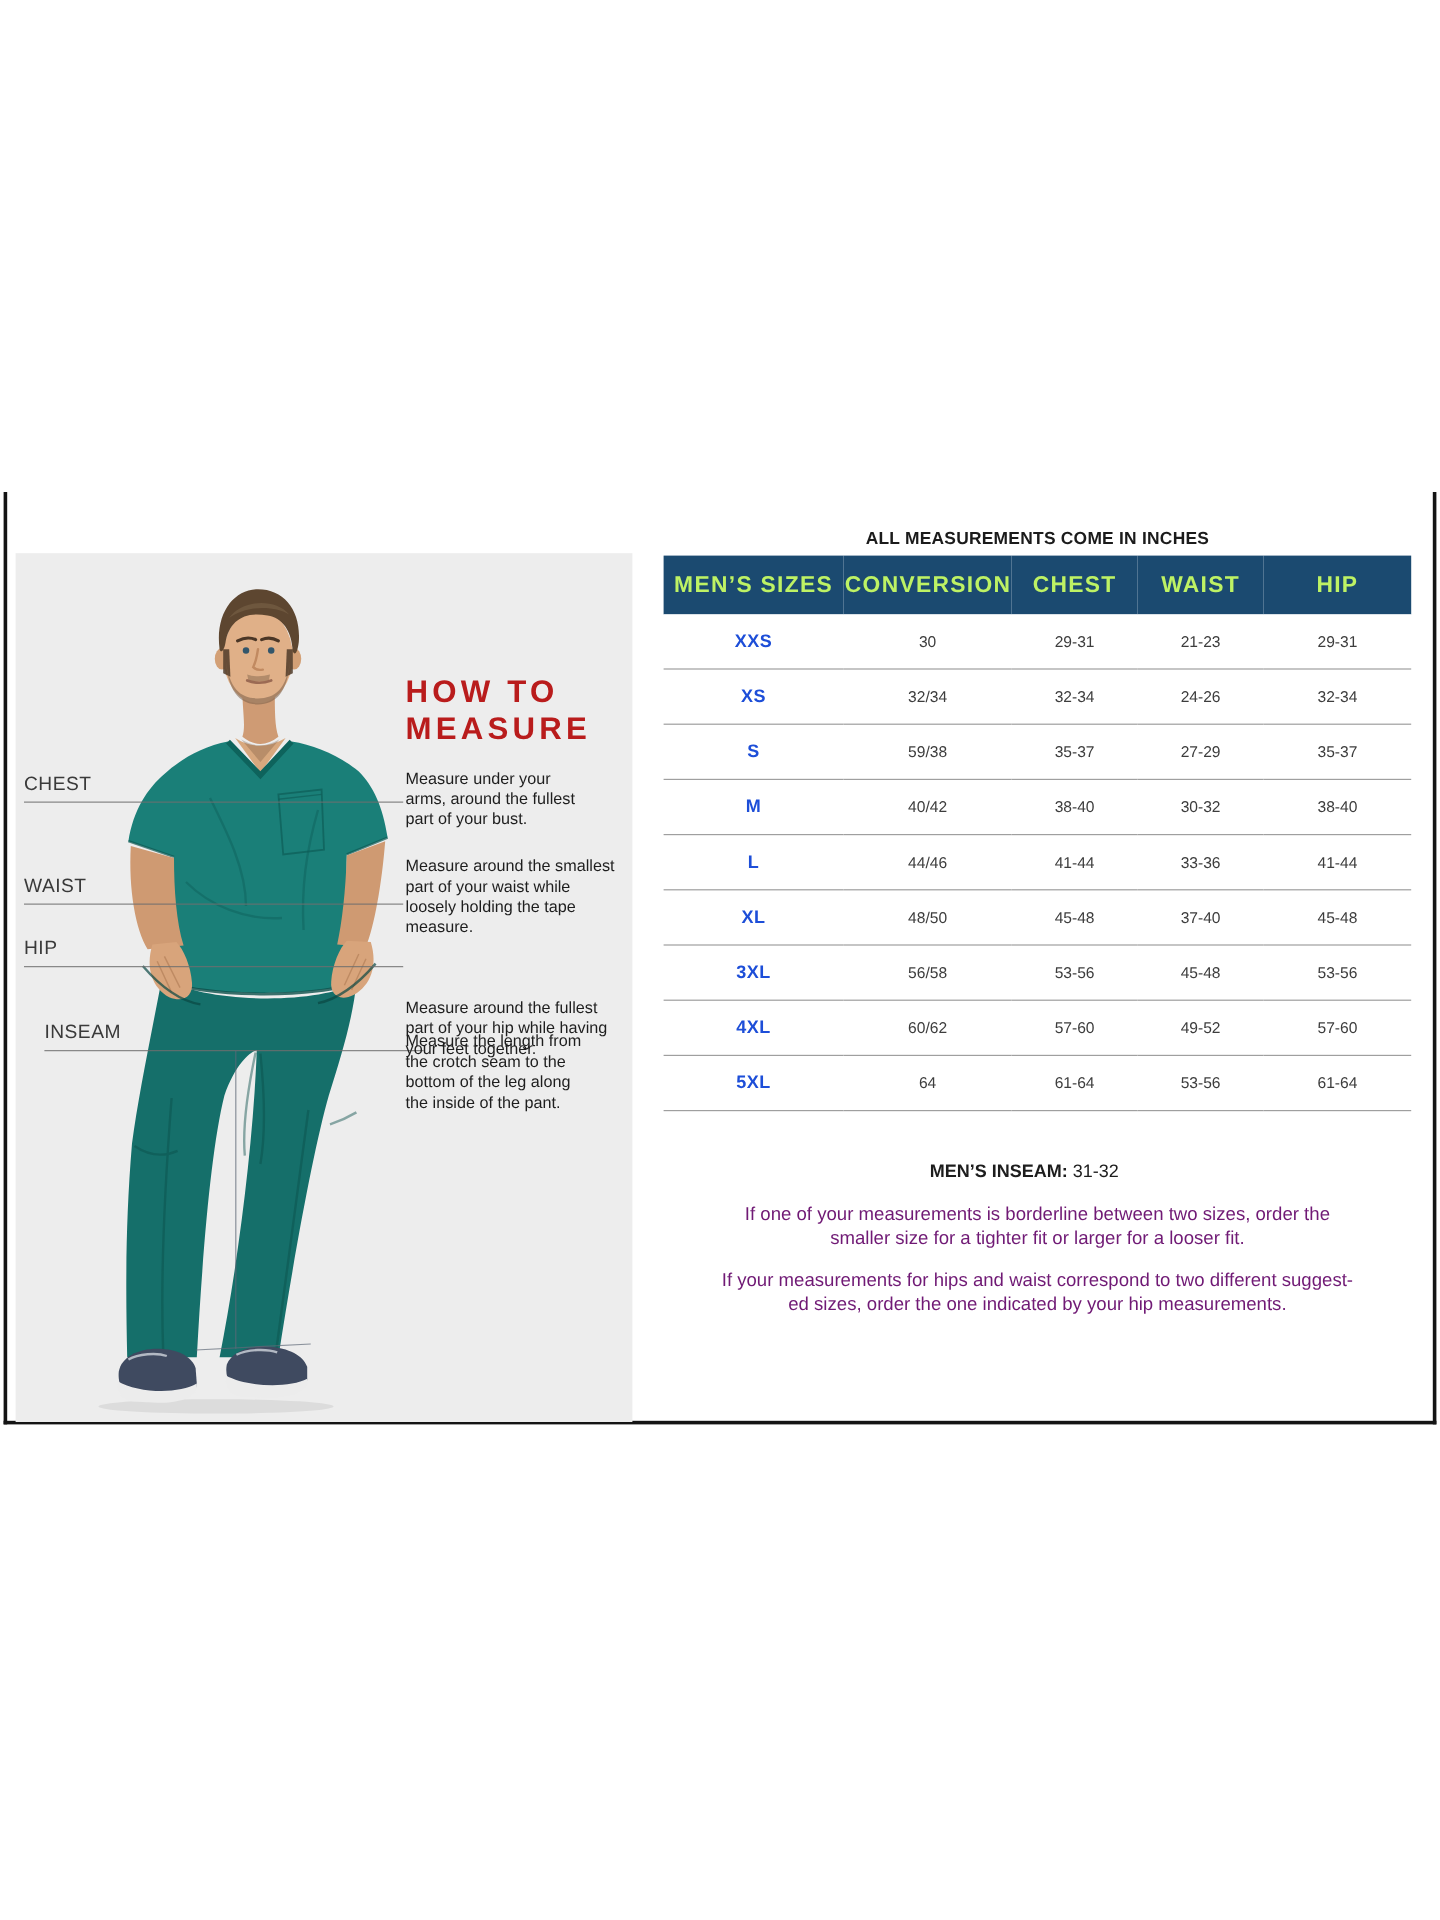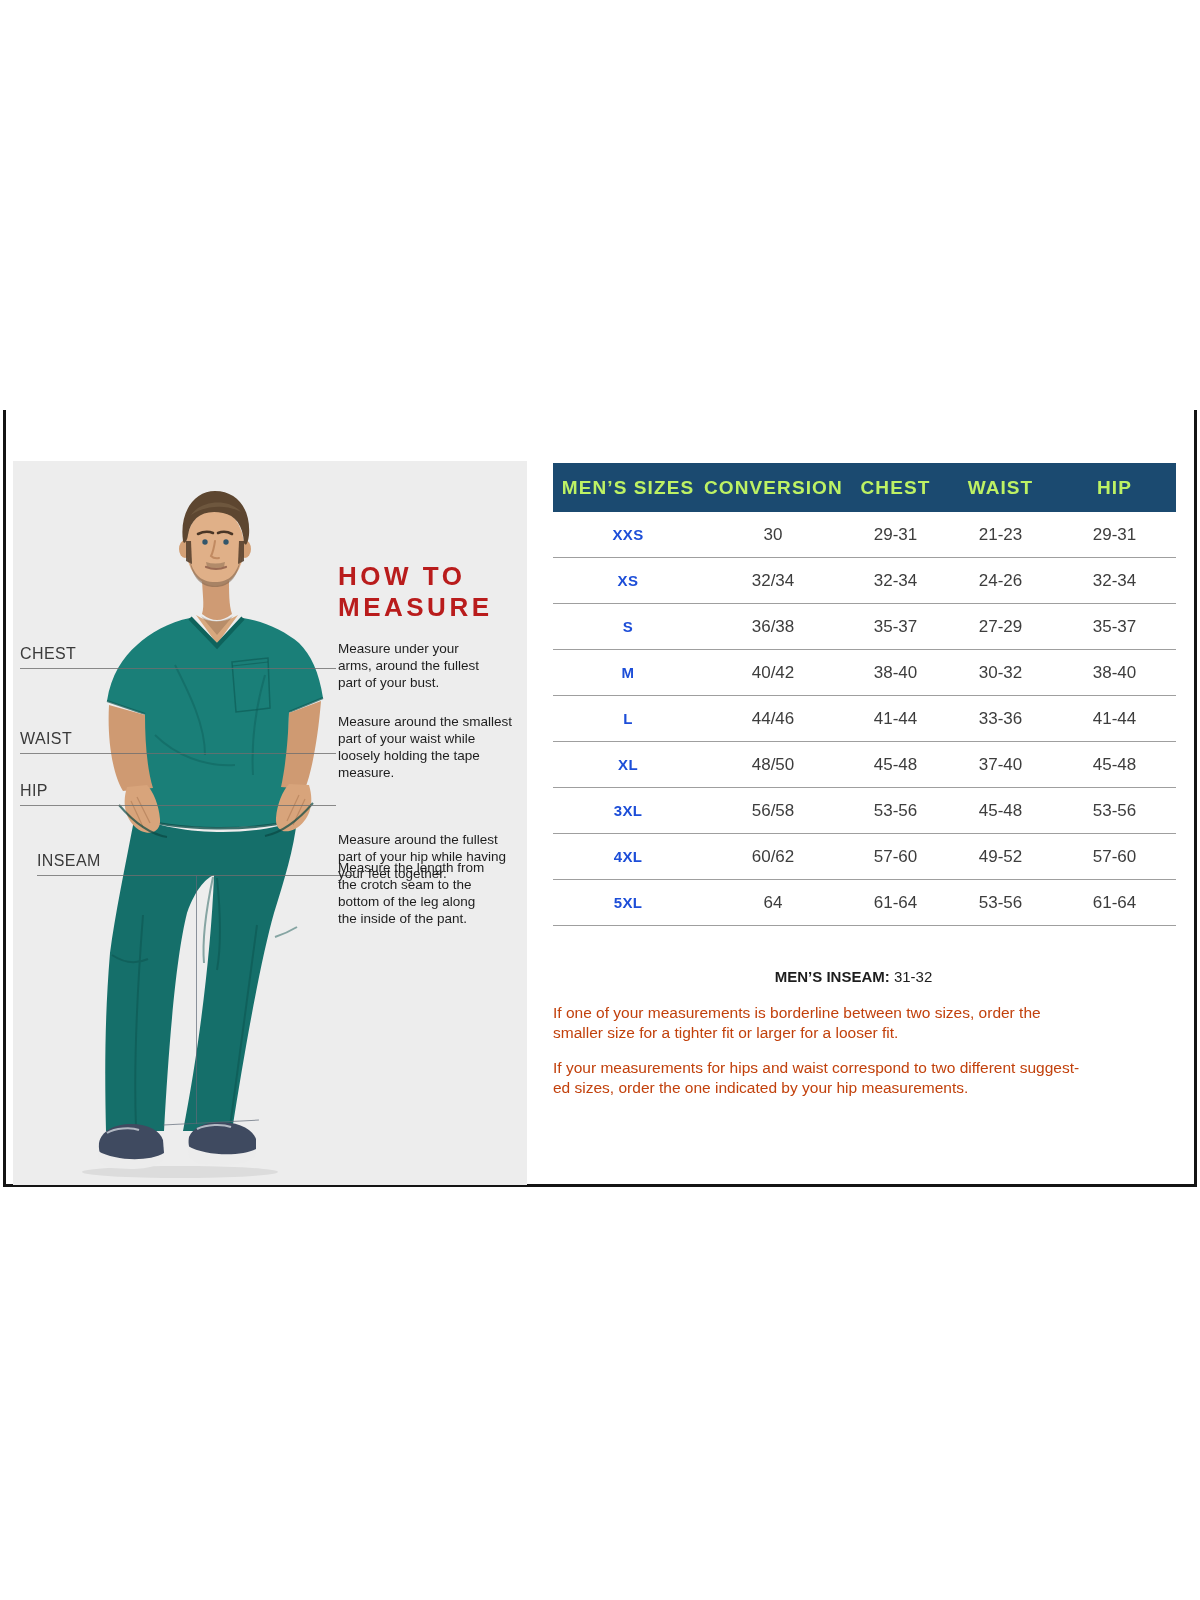--- a/index.html
+++ b/index.html
@@ -25,27 +25,27 @@
   .inseam-vline{position:absolute;left:196px;top:875px;width:1px;height:249px;background:rgba(95,105,120,0.7);}
   .inseam-tick{position:absolute;left:163px;top:1122px;width:96px;height:1px;background:rgba(95,105,120,0.7);
                transform:rotate(-3deg);}
 
   
   .chart-title{position:absolute;left:553px;top:441px;width:623px;text-align:center;
                font-size:14.5px;font-weight:bold;letter-spacing:0.2px;color:#1b1b1b;}
   table.size-table{position:absolute;left:553px;top:463px;width:623px;border-collapse:collapse;table-layout:fixed;}
   table.size-table th{height:47px;background:#1b4a70;color:#bef264;font-size:19px;font-weight:bold;
                       letter-spacing:1.1px;text-align:center;}
-  table.size-table td{height:43px;text-align:center;font-size:17px;color:#3d3d3d;
+  table.size-table td{height:43px;text-align:center;font-size:13px;color:#3d3d3d;
                       border-bottom:1px solid #9f9f9f;background:#fff;}
   table.size-table td.size{color:#1d4ed8;font-weight:bold;font-size:15px;letter-spacing:0.4px;}
   .inseam-note{position:absolute;left:542px;top:968px;width:623px;text-align:center;font-size:15px;color:#1d1d1d;}
   .inseam-note b{font-weight:bold;}
-  .note{position:absolute;left:553px;top:1003px;width:623px;font-size:15.5px;
-        line-height:20px;color:#c2410c;white-space:pre-line;}
+  .note{position:absolute;left:553px;top:1003px;width:623px;text-align:center;font-size:15.5px;
+        line-height:20px;color:#701a75;white-space:pre-line;}
   .note.hip-note{top:1058px;}
 </style>
 </head>
 <body>
 
 <div class="page">
 
   <div class="frame-left"></div>
   <div class="frame-right"></div>
   <div class="frame-bottom"></div>
@@ -146,20 +146,21 @@
 part of your hip while having
 your feet together.</div>
   <div class="m-instr inseam">Measure the length from
 the crotch seam to the
 bottom of the leg along
 the inside of the pant.</div>
 
   <div class="inseam-vline"></div>
   <div class="inseam-tick"></div>
 
+  <div class="chart-title">ALL MEASUREMENTS COME IN INCHES</div>
 
   <table class="size-table">
     <colgroup>
       <col style="width:150px">
         <col style="width:140px">
         <col style="width:105px">
       <col style="width:105px">
         <col style="width:123px">
     </colgroup>
     <thead>
@@ -183,21 +184,21 @@
     <tr>
       <td class="size">XS</td>
       <td>32/34</td>
       <td>32-34</td>
       <td>24-26</td>
       <td>32-34</td>
     </tr>
 
     <tr>
       <td class="size">S</td>
-      <td>36/38</td>
+      <td>59/38</td>
       <td>35-37</td>
       <td>27-29</td>
       <td>35-37</td>
     </tr>
 
     <tr>
       <td class="size">M</td>
       <td>40/42</td>
       <td>38-40</td>
       <td>30-32</td>

